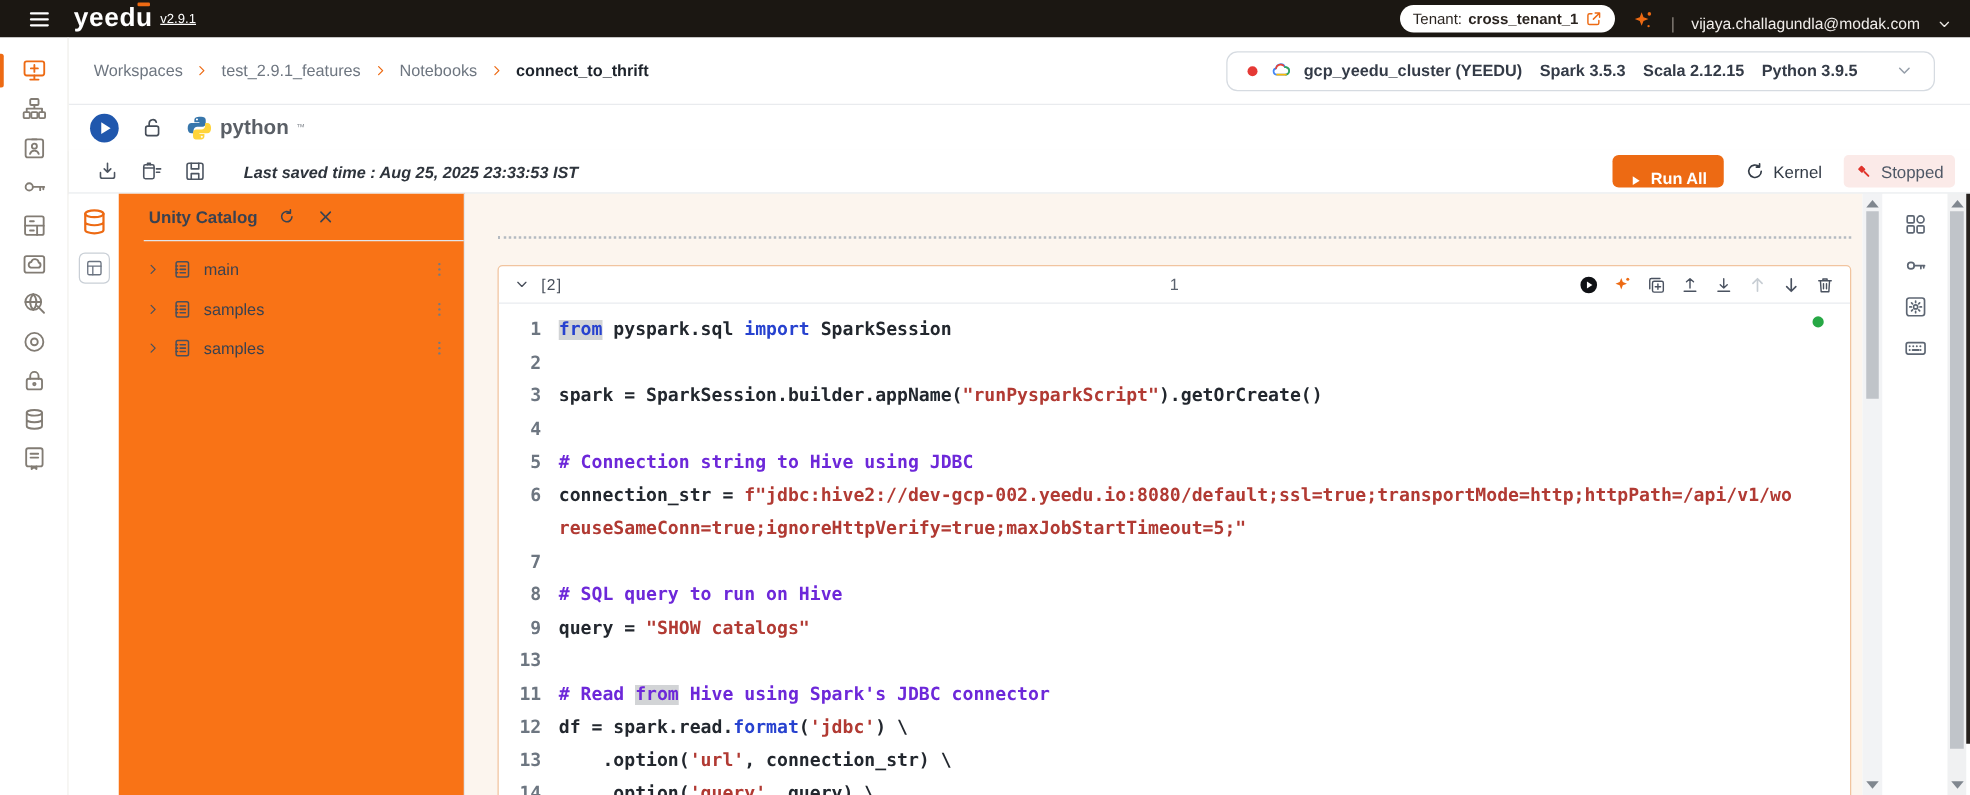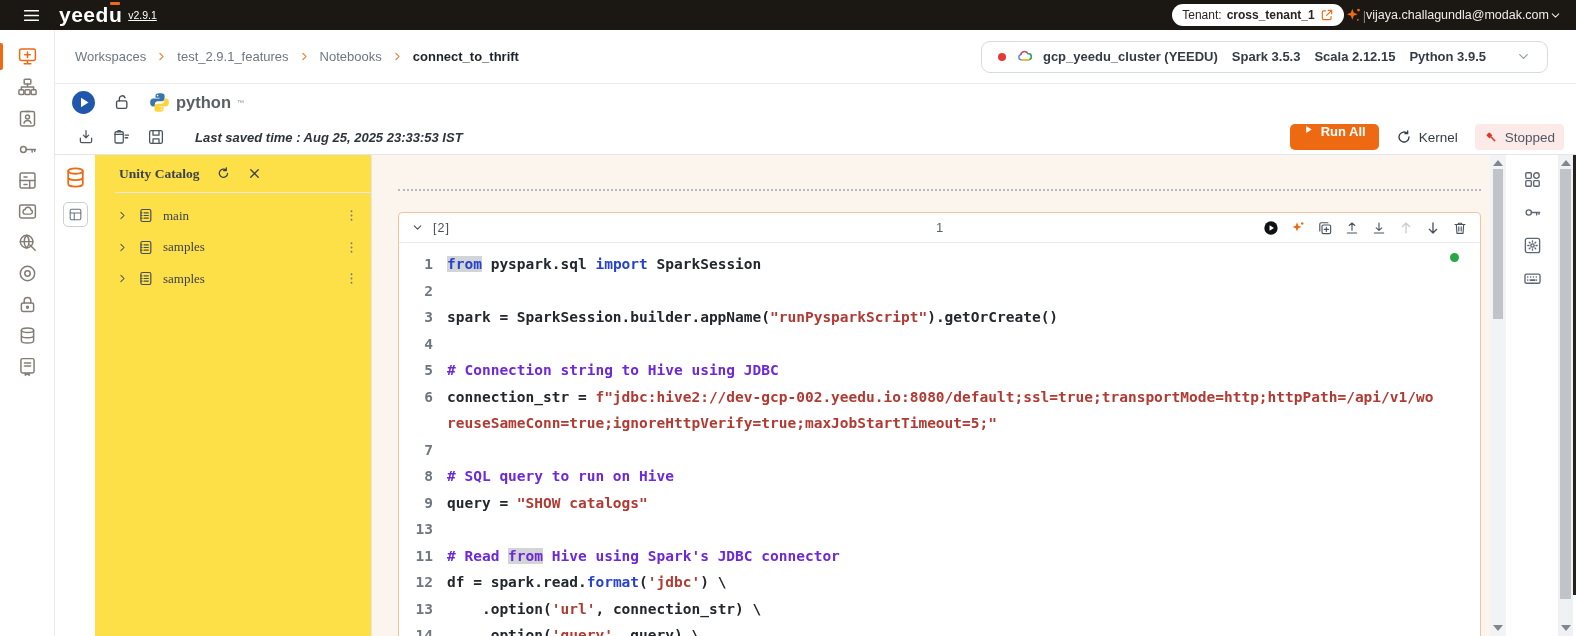--- a/index.html
+++ b/index.html
@@ -12,21 +12,21 @@
   
   #topbar { position:absolute; left:0; top:0; width:1576px; height:30px; background:#1b1712;
     display:flex; align-items:center; padding:0 14px; }
   #hamburger { width:19px; height:19px; color:#fff; margin-left:8px; cursor:pointer; }
   #logo { display:flex; align-items:center; margin-left:18px; }
   #logo .word { color:#fff; font-weight:bold; font-size:21px; letter-spacing:.5px; }
   #logo .logo-u { position:relative; }
   #logo .logo-u::after { content:''; position:absolute; left:1px; top:-1px; width:10px; height:3px;
     background:#ed6a13; border-radius:1px; }
   #version { color:#fff; font-size:10.5px; text-decoration:underline; margin-left:6px; }
-  #topbar-right { margin-left:auto; display:flex; align-items:center; gap:0; }
+  #topbar-right { margin-left:auto; display:flex; align-items:flex-end; gap:13px; }
   #tenant-pill { background:#fff; border-radius:12px; height:22px; display:flex; align-items:center;
     padding:0 10px; gap:5px; font-size:12px; color:#2b2521; cursor:pointer; }
   #tenant-pill .t-val { font-weight:bold; }
   #tenant-pill .ic { width:14px; height:14px; color:#ed6a13; }
   .sparkle { width:19px; height:19px; }
   .top-divider { color:#8a847d; font-size:13px; }
   #user-email { color:#f0edea; font-size:12.5px; }
   .chev-white { width:13px; height:13px; color:#e8e5e1; }
 
   
@@ -65,40 +65,40 @@
   #python-lang .pword { font-size:16.5px; font-weight:600; color:#5a5f66; }
   #python-lang sup { font-size:7px; color:#8b9097; }
 
   #toolbar2 { height:35px; background:#fff; border-bottom:1px solid #e2e5e9;
     box-shadow:0 1px 2px rgba(0,0,0,.05); display:flex; align-items:center;
     padding:0 12px 0 22px; gap:17px; }
   .tb2-ic { width:18px; height:18px; color:#4d5561; cursor:pointer; }
   #last-saved { font-size:13px; font-style:italic; font-weight:bold; color:#2e343c; margin-left:13px; }
   #tb2-right { margin-left:auto; display:flex; align-items:center; gap:17px; }
   #run-all { background:#ed6a13; color:#fff; font-size:13px; font-weight:600; height:26px;
-    padding:0 13px; border:none; border-radius:5px; display:flex; align-items:flex-start; gap:7px;
+    padding:0 13px; border:none; border-radius:5px; display:flex; align-items:flex-end; gap:7px;
     cursor:pointer; }
   #run-all .ic { width:11px; height:11px; }
   #kernel-btn { display:flex; align-items:center; gap:7px; color:#333b46; font-size:13.5px; cursor:pointer; }
   #kernel-btn .ic { width:16px; height:16px; }
   #status-badge { background:#fbeae8; border-radius:4px; height:26px; padding:0 9px;
     display:flex; align-items:center; gap:6px; color:#4f5866; font-size:13.5px; }
   #status-badge .ic { width:15px; height:15px; }
 
   
   #content { position:absolute; left:55px; top:155px; width:1521px; height:481px; background:#fff; }
   #catalog-rail { position:absolute; left:0; top:0; width:40px; height:481px; background:#fff;
     display:flex; flex-direction:column; align-items:center; padding-top:10px; gap:12px; }
   #catalog-rail .rail-db { width:25px; height:25px; color:#ed6a13; cursor:pointer; }
   #catalog-rail .rail-tbl { width:25px; height:25px; border:1px solid #c9cfd6; border-radius:5px;
     color:#6a7380; display:flex; align-items:center; justify-content:center; cursor:pointer; }
   #catalog-rail .rail-tbl svg { width:15px; height:15px; }
 
-  #catalog-panel { position:absolute; left:40px; top:0; width:277px; height:481px; background:#fde047;
-    border-right:1px solid #e4e7eb;font-family:Liberation Serif, serif; }
+  #catalog-panel { position:absolute; left:40px; top:0; width:277px; height:481px; background:#f97316;
+    border-right:1px solid #e4e7eb; }
   #catalog-header { height:37px; display:flex; align-items:center; padding:0 15px 0 24px; }
   #catalog-title { font-size:13.5px; font-weight:bold; color:#3a4250; }
   #catalog-header .hic { margin-left:16px; width:15px; height:15px; color:#3a4250; cursor:pointer; }
   #catalog-header .hic:first-of-type { margin-left:auto; }
   #catalog-div { margin-left:20px; border-bottom:1px solid #e2e5e9; }
   #catalog-list { padding-top:7px; }
   .cat-row { height:31.5px; display:flex; align-items:center; padding:0 12px 0 22px; cursor:pointer; }
   .cat-row .chev { width:11px; height:11px; color:#49505c; }
   .cat-row .cic { width:17px; height:17px; color:#49505c; margin-left:9px; }
   .cat-row .clabel { font-size:13px; color:#3a4250; font-weight:500; margin-left:9px; }

